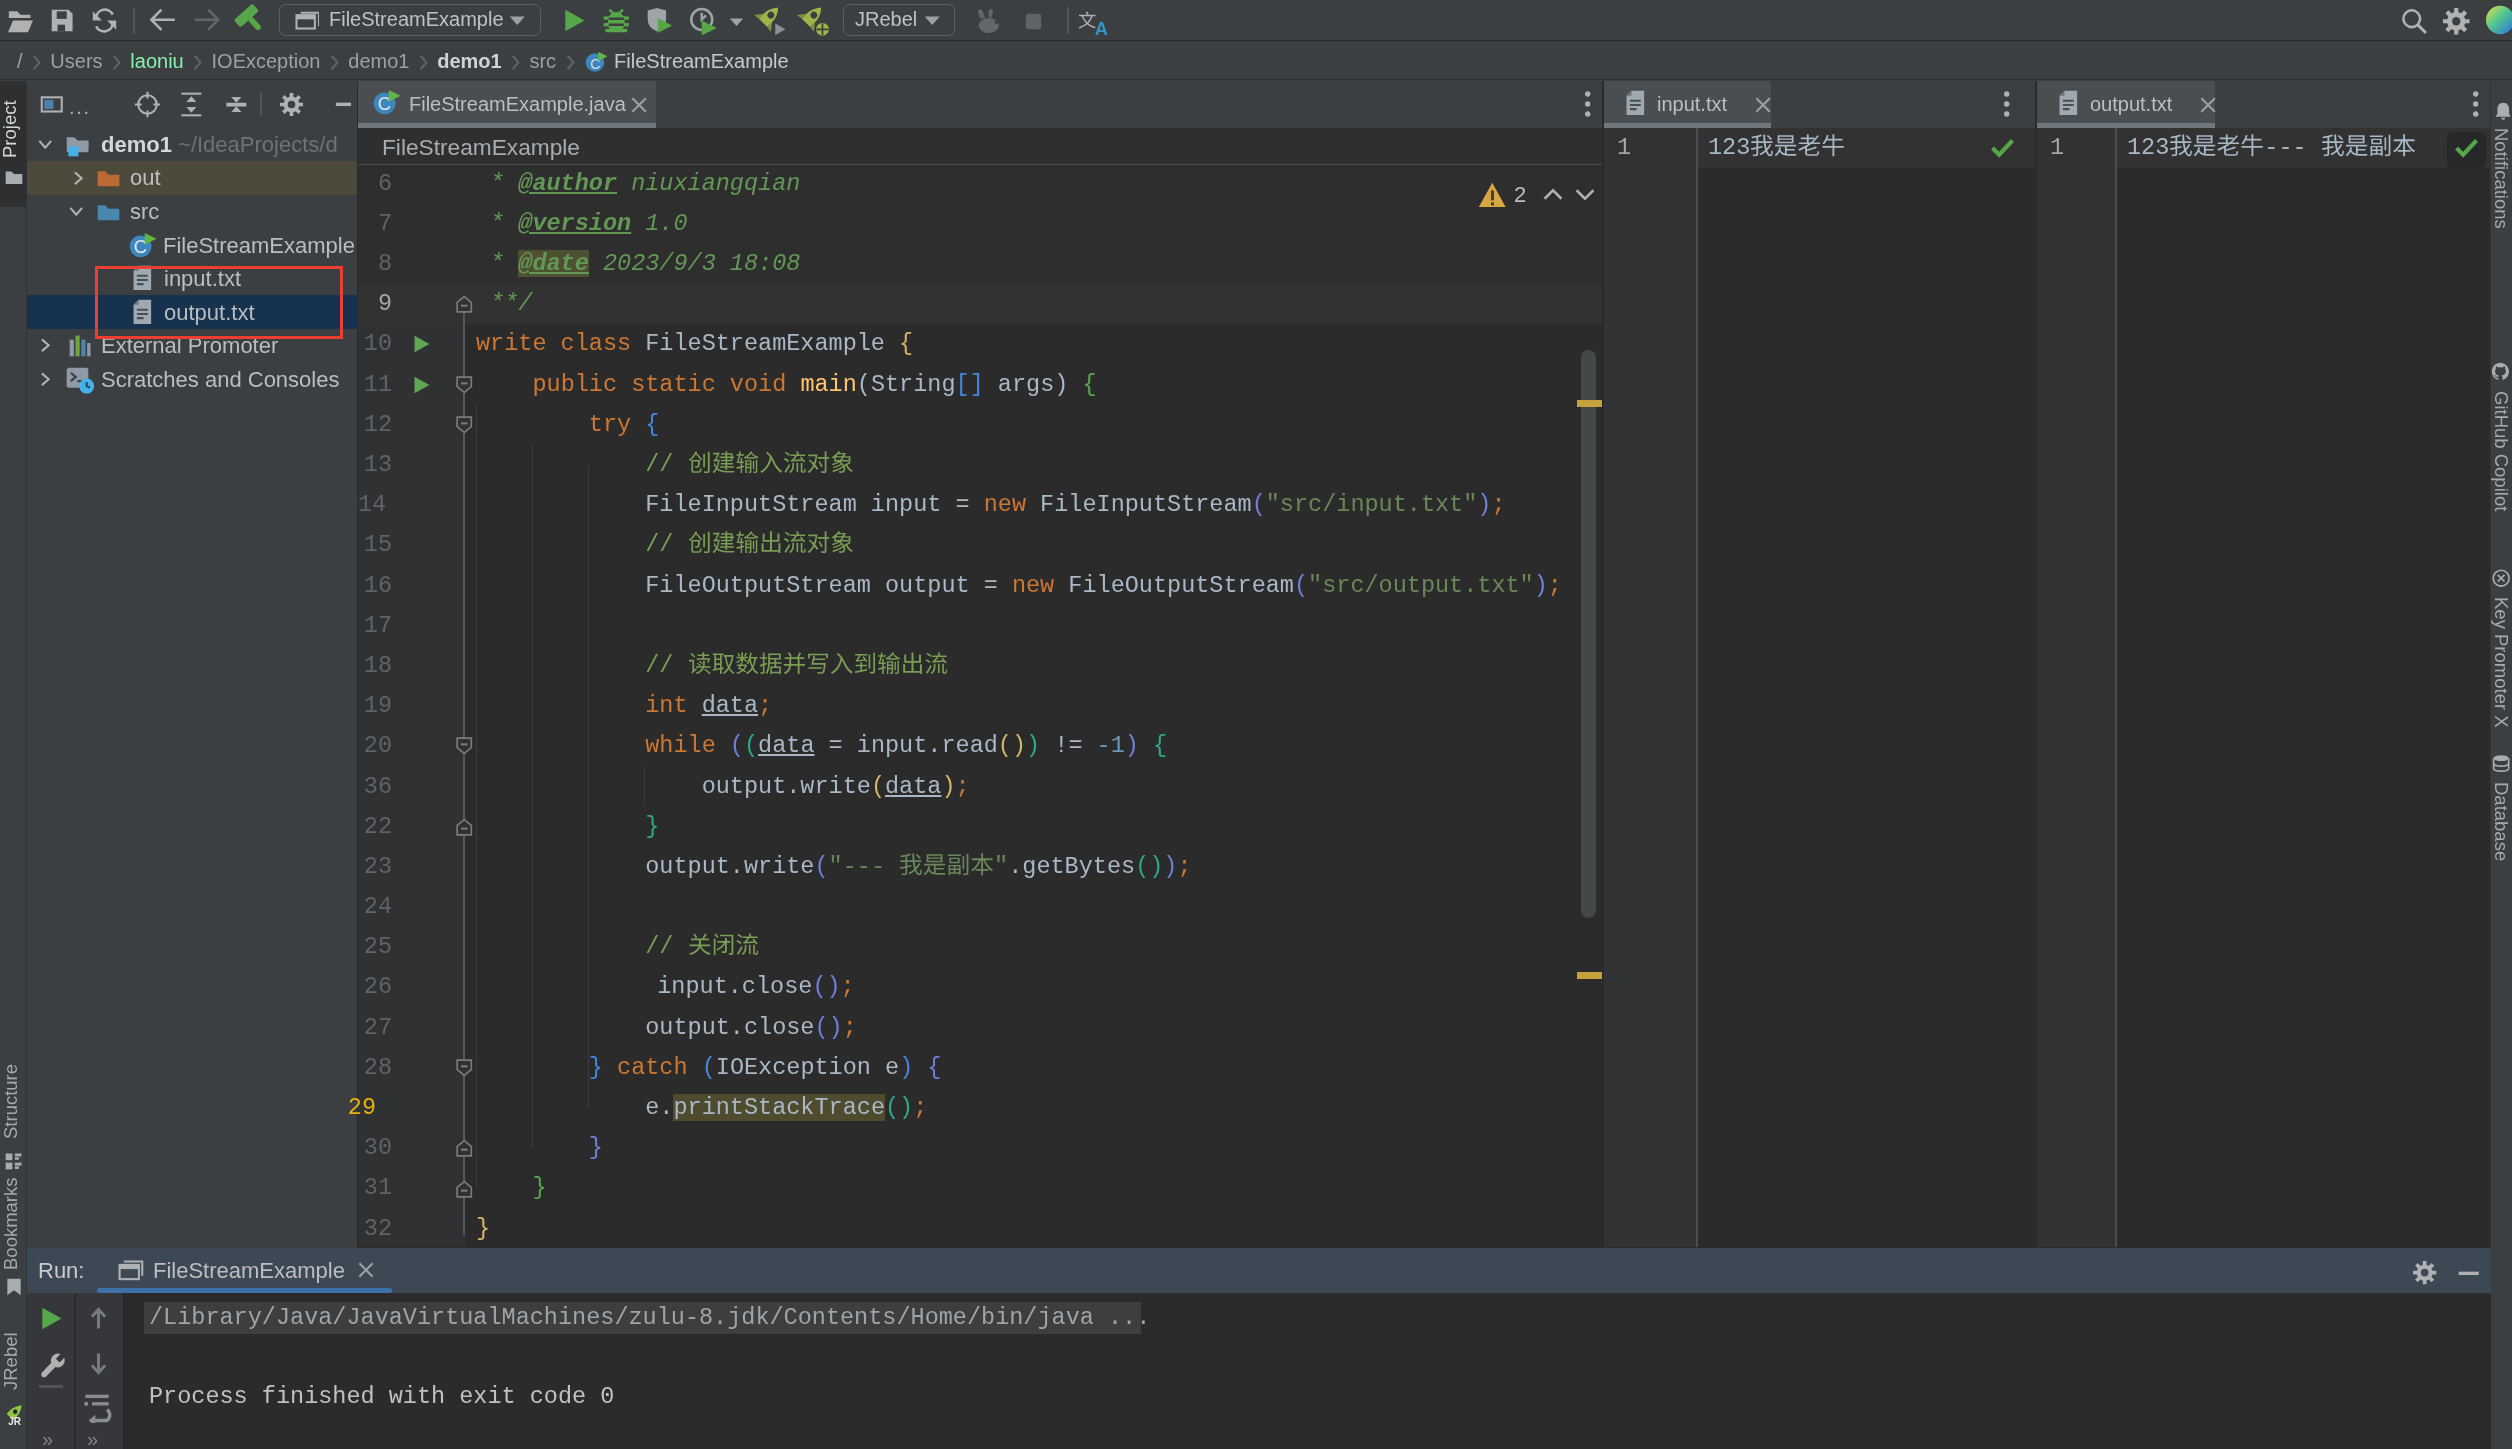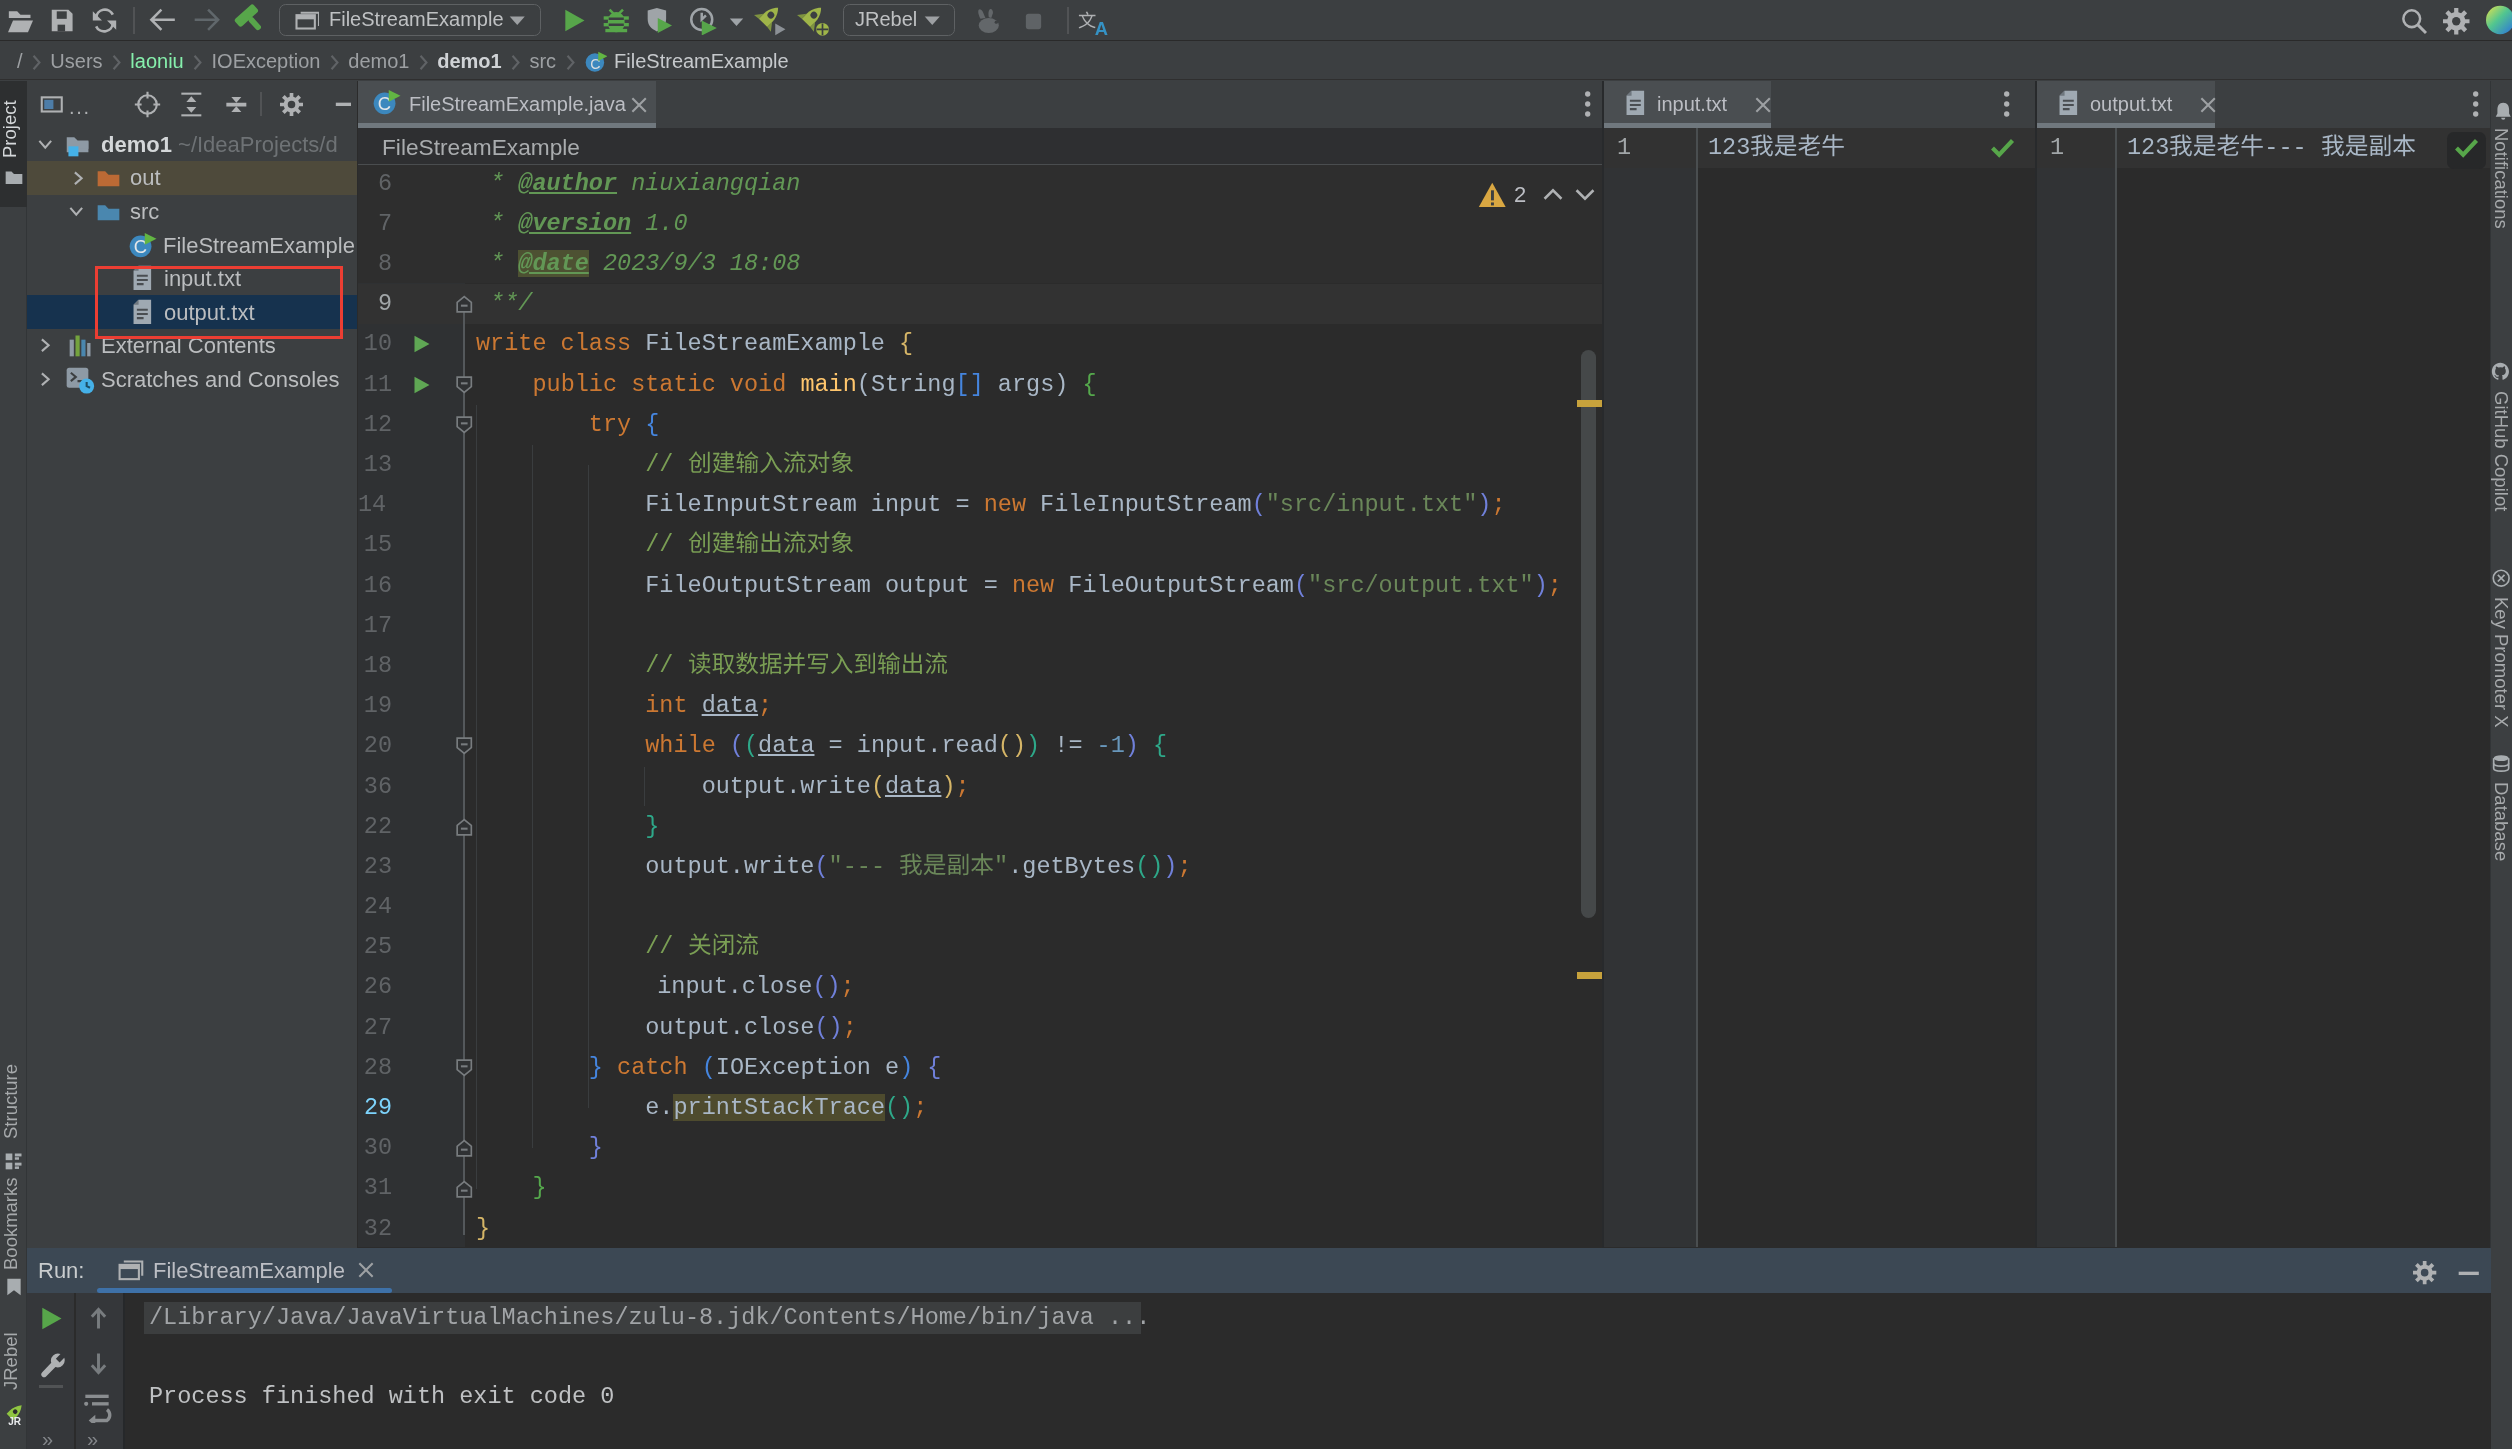--- a/index.html
+++ b/index.html
@@ -284,21 +284,21 @@
     <path d="M7 4 L15 11 L7 18" stroke="#AFB1B3" stroke-width="2.5" fill="none"></path>
   </svg>
 <svg style="position:absolute;left:67px;top:333px;" width="27" height="25" viewBox="0 0 32 30">
     <g>
       <rect x="3" y="8" width="5" height="20" fill="#8E9AA5"></rect>
       <rect x="10" y="3" width="5" height="25" fill="#74A33E"></rect>
       <rect x="17" y="8" width="5" height="20" fill="#4A87AF"></rect>
       <rect x="24" y="12" width="4" height="16" fill="#8E9AA5"></rect>
     </g>
   </svg>
-<div class="" style="position:absolute;left:101px;top:332px;width:252px;height:27px;font-size:22px;line-height:27px;color:#BBBDBF;">External Contents</div>
+<div class="" style="position:absolute;left:101px;top:332px;width:252px;height:27px;font-size:22px;line-height:27px;color:#BBBDBF;">External Promoter</div>
 <svg style="position:absolute;left:36px;top:370px;" width="18.5" height="18.5" viewBox="0 0 22 22">
     <path d="M7 4 L15 11 L7 18" stroke="#AFB1B3" stroke-width="2.5" fill="none"></path>
   </svg>
 <svg style="position:absolute;left:65px;top:366px;" width="30" height="28.5" viewBox="0 0 36 34">
     <rect x="2" y="2" width="26" height="24" rx="3" fill="#8E9AA5"></rect>
     <path d="M7 8 L13 13 L7 18 M15 18 H22" stroke="#3C3F41" stroke-width="2.5" fill="none"></path>
     <circle cx="26" cy="24" r="9" fill="#45B1E8"></circle>
     <path d="M26 19 V24 L30 26" stroke="#1B4E66" stroke-width="2.5" fill="none"></path>
   </svg>
 <div class="" style="position:absolute;left:101px;top:366px;width:277px;height:27px;font-size:22px;line-height:27px;color:#BBBDBF;">Scratches and Consoles</div>
@@ -370,21 +370,21 @@
 <div class="mono" style="position:absolute;left:358px;top:686px;width:34px;height:40px;color:#606366;text-align:right;">19</div>
 <div class="mono" style="position:absolute;left:358px;top:726px;width:34px;height:40px;color:#606366;text-align:right;">20</div>
 <div class="mono" style="position:absolute;left:358px;top:767px;width:34px;height:40px;color:#606366;text-align:right;">36</div>
 <div class="mono" style="position:absolute;left:358px;top:807px;width:34px;height:40px;color:#606366;text-align:right;">22</div>
 <div class="mono" style="position:absolute;left:358px;top:847px;width:34px;height:40px;color:#606366;text-align:right;">23</div>
 <div class="mono" style="position:absolute;left:358px;top:887px;width:34px;height:40px;color:#606366;text-align:right;">24</div>
 <div class="mono" style="position:absolute;left:358px;top:927px;width:34px;height:40px;color:#606366;text-align:right;">25</div>
 <div class="mono" style="position:absolute;left:358px;top:967px;width:34px;height:40px;color:#606366;text-align:right;">26</div>
 <div class="mono" style="position:absolute;left:358px;top:1008px;width:34px;height:40px;color:#606366;text-align:right;">27</div>
 <div class="mono" style="position:absolute;left:358px;top:1048px;width:34px;height:40px;color:#606366;text-align:right;">28</div>
-<div class="mono" style="position:absolute;left:364px;top:1088px;width:34px;height:40px;color:#7dd3fc;text-align:left;">29</div>
+<div class="mono" style="position:absolute;left:342px;top:1088px;width:34px;height:40px;color:#eab308;text-align:right;">29</div>
 <div class="mono" style="position:absolute;left:358px;top:1128px;width:34px;height:40px;color:#606366;text-align:right;">30</div>
 <div class="mono" style="position:absolute;left:358px;top:1168px;width:34px;height:40px;color:#606366;text-align:right;">31</div>
 <div class="mono" style="position:absolute;left:358px;top:1209px;width:34px;height:40px;color:#606366;text-align:right;">32</div>
 <svg style="position:absolute;left:412px;top:334px;" width="20" height="20" viewBox="0 0 24 24">
     <path d="M3 2 L21 12 L3 22 z" fill="#5FA754"></path>
   </svg>
 <svg style="position:absolute;left:412px;top:375px;" width="20" height="20" viewBox="0 0 24 24">
     <path d="M3 2 L21 12 L3 22 z" fill="#5FA754"></path>
   </svg>
 <svg style="position:absolute;left:455px;top:294px;" width="18.5" height="20" viewBox="0 0 22 24">

